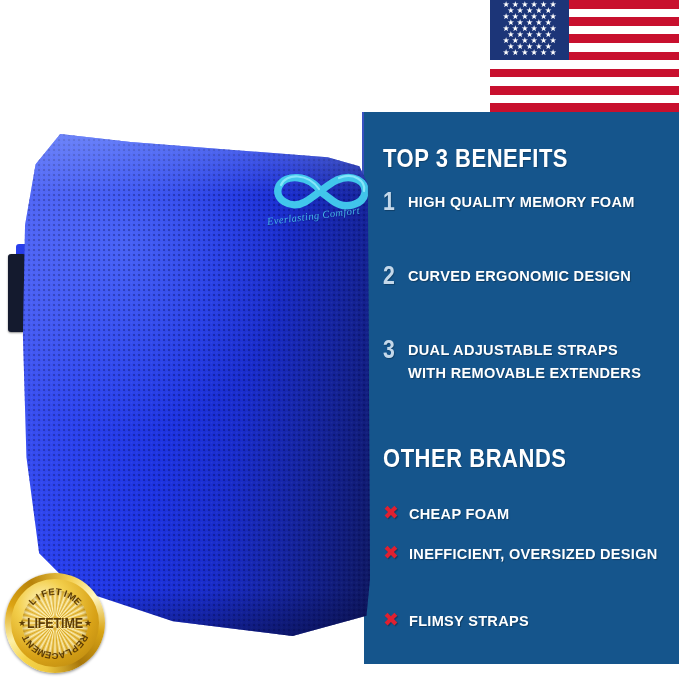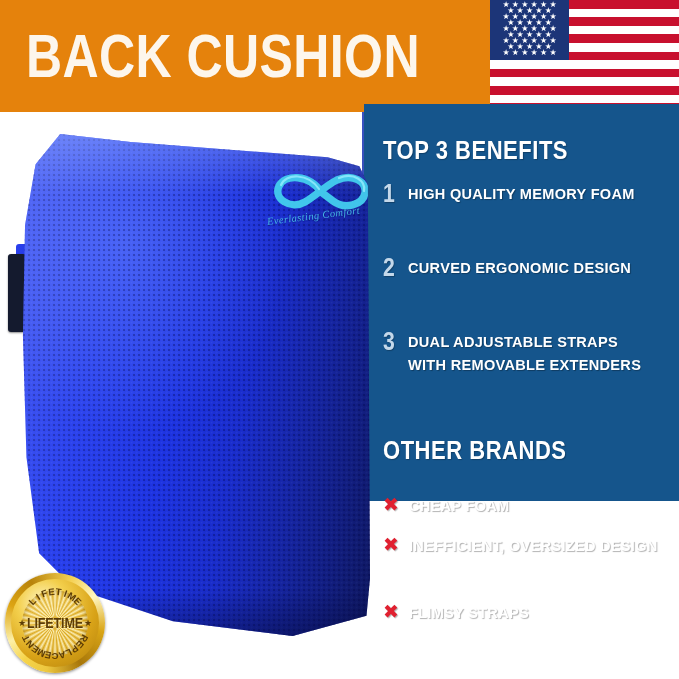--- a/index.html
+++ b/index.html
@@ -83,23 +83,23 @@
     line-height: 6px;
     letter-spacing: 0px;
     text-align: center;
     white-space: nowrap;
   }
 
   
   .panel {
     position: absolute;
     left: 364px;
-    top: 104px;
+    top: 112px;
     width: 315px;
-    height: 397px;
+    height: 552px;
     background: #15558c;
   }
   .panel-heading {
     position: absolute;
     color: #ffffff;
     font-family: "Liberation Sans Narrow", "Liberation Sans", sans-serif;
     font-size: 25px;
     font-weight: bold;
     letter-spacing: 0.6px;
     white-space: nowrap;
@@ -386,23 +386,20 @@
     height: 440px;
     background: linear-gradient(to bottom, #1633b8, #0e1f74);
     opacity: 0.85;
   }
 </style>
 </head>
 <body>
 
 <div id="infographic">
 
-  <div class="header-bar">
-    <div class="header-title">BACK CUSHION</div>
-  </div>
 
   <div class="flag">
     <div class="flag-stripes"></div>
     <div class="flag-canton">
       <div class="star-row" style="top:2px;">★&nbsp;★&nbsp;★&nbsp;★&nbsp;★&nbsp;★</div>
       <div class="star-row" style="top:8px;">★&nbsp;★&nbsp;★&nbsp;★&nbsp;★</div>
       <div class="star-row" style="top:14px;">★&nbsp;★&nbsp;★&nbsp;★&nbsp;★&nbsp;★</div>
       <div class="star-row" style="top:20px;">★&nbsp;★&nbsp;★&nbsp;★&nbsp;★</div>
       <div class="star-row" style="top:26px;">★&nbsp;★&nbsp;★&nbsp;★&nbsp;★&nbsp;★</div>
       <div class="star-row" style="top:32px;">★&nbsp;★&nbsp;★&nbsp;★&nbsp;★</div>

